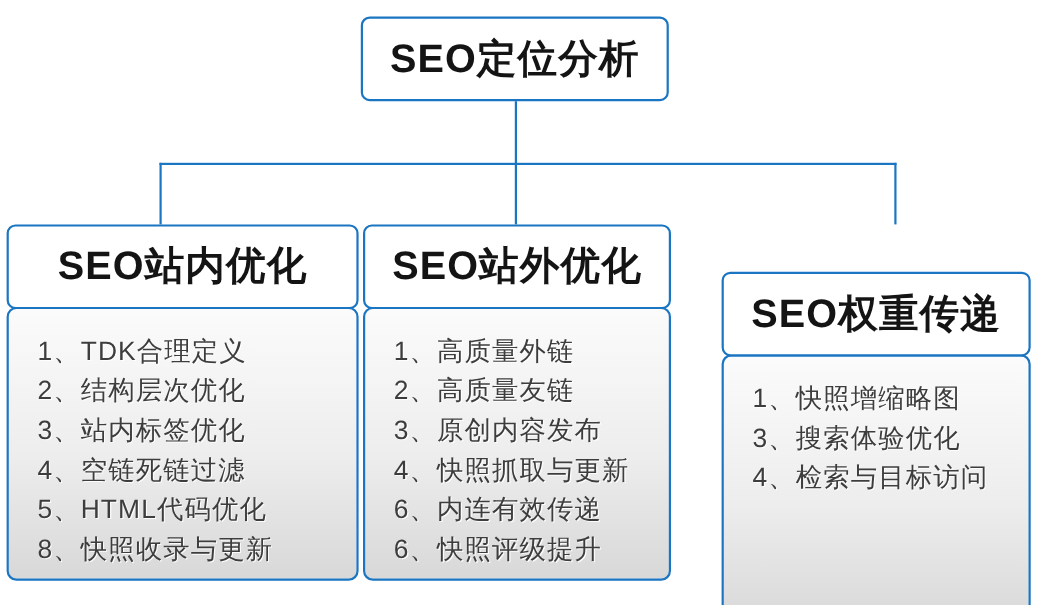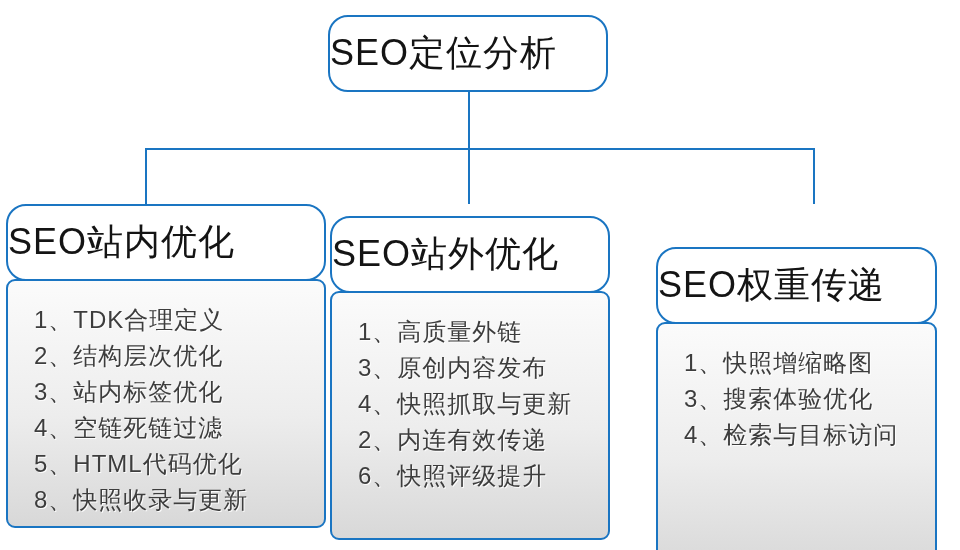--- a/index.html
+++ b/index.html
@@ -11,42 +11,43 @@
   }
   .canvas {
     position: relative;
     width: 960px; height: 550px;
     background: #ffffff;
   }
   .node {
     position: absolute;
     background: #ffffff;
     border: 2px solid #1a75c2;
-    border-radius: 20px;
+    border-radius: 8px;
     display: flex;
     align-items: center;
-    justify-content: flex-start;
+    justify-content: center;
     color: #141414;
     font-size: 36px;
     letter-spacing: 1px;
     white-space: nowrap;
+    font-weight: bold;
   }
   .node-root { left: 328px; top: 15px; width: 280px; height: 77px; }
   .branch-header { top: 204px; height: 77px; z-index: 2; }
   .branch-list {
     position: absolute;
     top: 279px; height: 249px;
     background: linear-gradient(180deg, #fbfbfb 0%, #ededed 55%, #d8d8d8 100%);
     border: 2px solid #1a75c2;
     border-radius: 9px;
     padding: 21px 0 0 26px;
     z-index: 1;
   }
   .col1 { left: 6px;   width: 320px; }
-  .col2 { left: 330px; width: 280px; margin-top: 12px; }
+  .col2 { left: 330px; width: 280px; }
   .col3 { left: 656px; width: 281px; margin-top: 43px; }
   .list-item {
     font-size: 24px;
     line-height: 36px;
     color: #3d3d3d;
     text-shadow: 1px 1px 0 rgba(255,255,255,0.9);
     white-space: nowrap;
     letter-spacing: 1px;
   }
   .connector {
@@ -82,23 +83,24 @@
     <div class="list-item">4、空链死链过滤</div>
     <div class="list-item">5、HTML代码优化</div>
     <div class="list-item">8、快照收录与更新</div>
   </div>
 
   <div class="node branch-header col2">
     <span>SEO站外优化</span>
   </div>
   <div class="branch-list col2">
     <div class="list-item">1、高质量外链</div>
+    <div class="list-item">2、高质量友链</div>
     <div class="list-item">3、原创内容发布</div>
     <div class="list-item">4、快照抓取与更新</div>
-    <div class="list-item">2、内连有效传递</div>
+    <div class="list-item">6、内连有效传递</div>
     <div class="list-item">6、快照评级提升</div>
   </div>
 
   <div class="node branch-header col3">
     <span>SEO权重传递</span>
   </div>
   <div class="branch-list col3">
     <div class="list-item">1、快照增缩略图</div>
     <div class="list-item">3、搜索体验优化</div>
     <div class="list-item">4、检索与目标访问</div>

